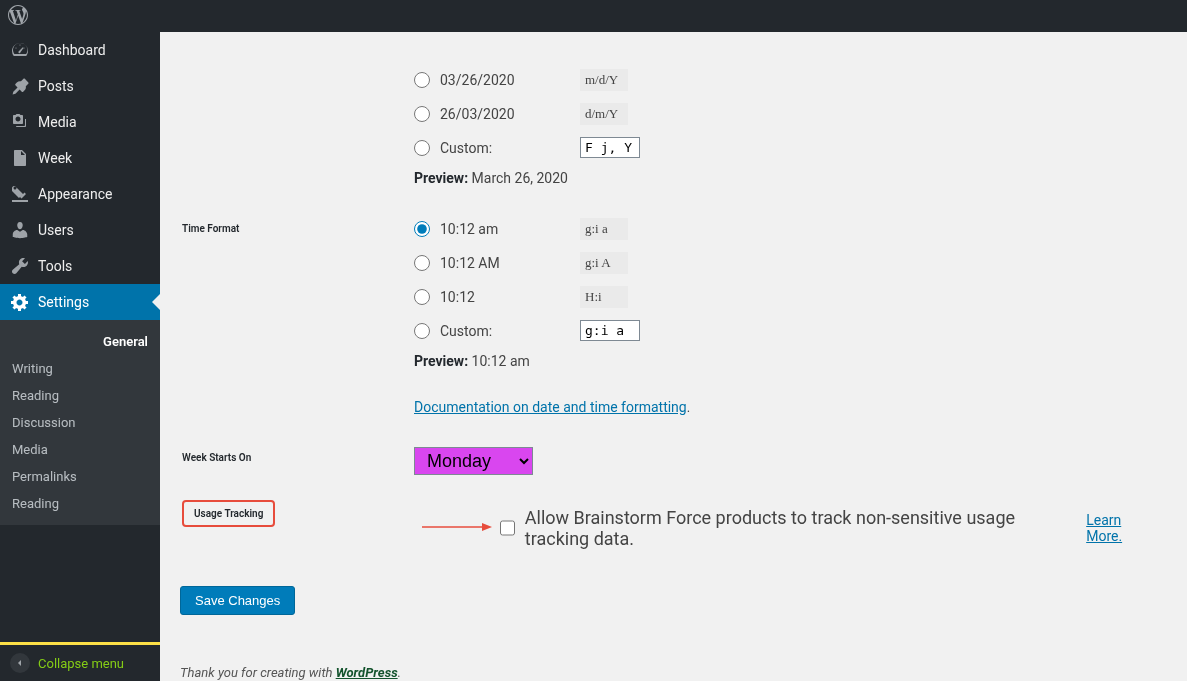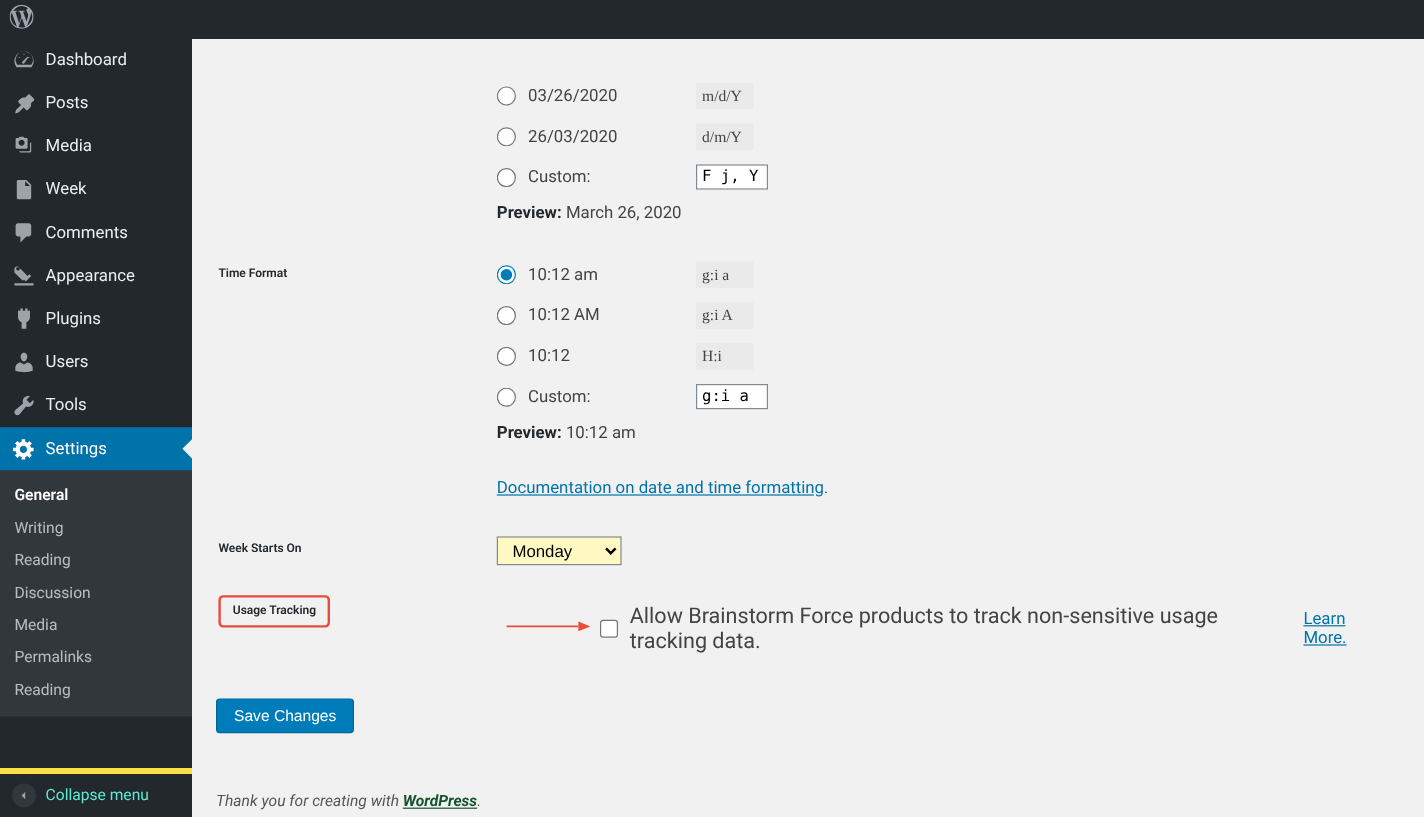--- a/index.html
+++ b/index.html
@@ -10,41 +10,41 @@
     
     .sidebar { position: fixed; top: 32px; left: 0; width: 160px; bottom: 0; background: #23282d; color: #eee; }
     .menu-item { display: flex; align-items: center; padding: 8px 10px; cursor: pointer; color: #eee; font-size: 14px; }
     .menu-item.current { background: #0073aa; color: #fff; position: relative; }
     .menu-item.current::after { content: ''; position: absolute; right: 0; top: 50%; margin-top: -8px; border: 8px solid transparent; border-right-color: #f1f1f1; }
     .menu-icon { width: 20px; height: 20px; margin-right: 8px; display: flex; align-items: center; justify-content: center; }
     .menu-icon svg { fill: rgba(240,245,250,0.6); width: 20px; height: 20px; }
     .menu-item.current .menu-icon svg { fill: #fff; }
     .submenu { background: #32373c; padding: 8px 0; }
     .submenu-item { padding: 6px 12px; color: rgba(240,245,250,0.7); font-size: 13px; cursor: pointer; }
-    .submenu-item.current { color: #fff; font-weight: 600; }
-    .collapse { position: absolute; bottom: 0; left: 0; right: 0; padding: 8px 10px; display: flex; align-items: center; color: #5eead4; cursor: pointer; background: #23282d; border-top: 5px solid #fde047; }
+    .submenu-item.current { color: #fff; font-weight: 600; text-align: right; }
+    .collapse { position: absolute; bottom: 0; left: 0; right: 0; padding: 8px 10px; display: flex; align-items: center; color: #84cc16; cursor: pointer; background: #23282d; border-top: 3px solid #fde047; }
     .collapse-icon { width: 20px; height: 20px; background: #32373c; border-radius: 50%; margin-right: 8px; display: flex; align-items: center; justify-content: center; }
     
     .content { margin-left: 160px; margin-top: 32px; padding: 20px; min-height: calc(100vh - 32px); position: relative; }
     .form-table { width: 100%; }
     .form-table th { width: 220px; text-align: left; vertical-align: top; padding: 20px 10px 20px 0; color: #23282d; font-weight: 600; font-size: 10px; }
     .form-table td { padding: 15px 10px; vertical-align: top; }
     
     .radio-row { display: flex; align-items: center; margin-bottom: 12px; }
     .radio-row input[type=radio] { width: 16px; height: 16px; margin-right: 10px; accent-color: #007cba; }
     .radio-label-text { width: 140px; font-size: 14px; color: #444; }
     .code-hint { font-family: Liberation Serif, serif; background: #eaeaea; padding: 3px 5px; font-size: 13px; display: inline-block; min-width: 48px; }
     .custom-input { width: 60px; padding: 2px 4px; font-family: Consolas, Monaco, monospace; border: 1px solid #7e8993; font-size: 13px; }
     .preview-line { margin-top: 8px; font-size: 14px; color: #444; }
     .preview-line strong { color: #23282d; }
     
     .doc-link { color: #0073aa; text-decoration: underline; font-size: 14px; }
     .doc-link-wrap { margin-top: 30px; }
     
-    select { padding: 2px 24px 2px 8px; border: 1px solid #7e8993; font-size: 14px; background: #fef9c3; }
+    select { padding: 2px 24px 2px 8px; border: 1px solid #7e8993; font-size: 18px; background: #d946ef; }
     
     .highlight-box { border: 2px solid #e74c3c; border-radius: 4px; padding: 6px 10px; display: inline-block; }
     .arrow { display: inline-block; margin: 0 8px; }
     
     .usage-row th { padding-top: 8px; }
     .usage-cell { display: flex; align-items: center; }
     .usage-cell input[type=checkbox] { width: 16px; height: 16px; margin-right: 10px; border: 1px solid #7e8993; }
     .usage-cell .ut-label { font-size: 18px; }
     
     .save-button { background: #007cba; color: #fff; border: 1px solid #006799; padding: 6px 14px; font-size: 13px; border-radius: 3px; cursor: pointer; margin-top: 20px; }
@@ -92,40 +92,24 @@
     <span class="menu-icon">
         <svg viewBox="0 0 20 20">
           <path d="M5 2h7l4 4v11c0 .55-.45 1-1 1H5c-.55 0-1-.45-1-1V3c0-.55.45-1 1-1zm6 1v4h4l-4-4z"></path>
         </svg>
       </span>
     <span>Week</span>
   </div>
   <div class="menu-item">
     <span class="menu-icon">
         <svg viewBox="0 0 20 20">
-          <path d="M5 2h9c1.1 0 2 .9 2 2v7c0 1.1-.9 2-2 2h-2l-5 5v-5H5c-1.1 0-2-.9-2-2V4c0-1.1.9-2 2-2z"></path>
-        </svg>
-      </span>
-    <span>Comments</span>
-  </div>
-  <div class="menu-item">
-    <span class="menu-icon">
-        <svg viewBox="0 0 20 20">
           <path d="M4 2c-1 0-2 1-2 2v3l7 7 4-4-7-7c0-1-1-1-2-1zm1 3.5c-.83 0-1.5-.67-1.5-1.5S4.17 2.5 5 2.5s1.5.67 1.5 1.5S5.83 5.5 5 5.5zm9.5 3L10 13l1.5 1.5L16 10l-1.5-1.5zM18 18H2v-2h16v2z"></path>
         </svg>
       </span>
     <span>Appearance</span>
-  </div>
-  <div class="menu-item">
-    <span class="menu-icon">
-        <svg viewBox="0 0 20 20">
-          <path d="M13 3V1h-2v2H9V1H7v2H5v5c0 2.2 1.3 4 3 4.6V18h4v-5.4c1.7-.6 3-2.4 3-4.6V3h-2z"></path>
-        </svg>
-      </span>
-    <span>Plugins</span>
   </div>
   <div class="menu-item">
     <span class="menu-icon">
         <svg viewBox="0 0 20 20">
           <path d="M10 9.25c-2.27 0-2.73-3.44-2.73-3.44C7 4.02 7.82 2 9.97 2c2.16 0 2.98 2.02 2.71 3.81 0 0-.41 3.44-2.68 3.44zm0 2.57L12.72 10c2.39 0 4.52 2.33 4.52 4.53v2.49s-3.65 1.13-7.24 1.13c-3.65 0-7.24-1.13-7.24-1.13v-2.49c0-2.25 1.94-4.48 4.47-4.48z"></path>
         </svg>
       </span>
     <span>Users</span>
   </div>
   <div class="menu-item">

